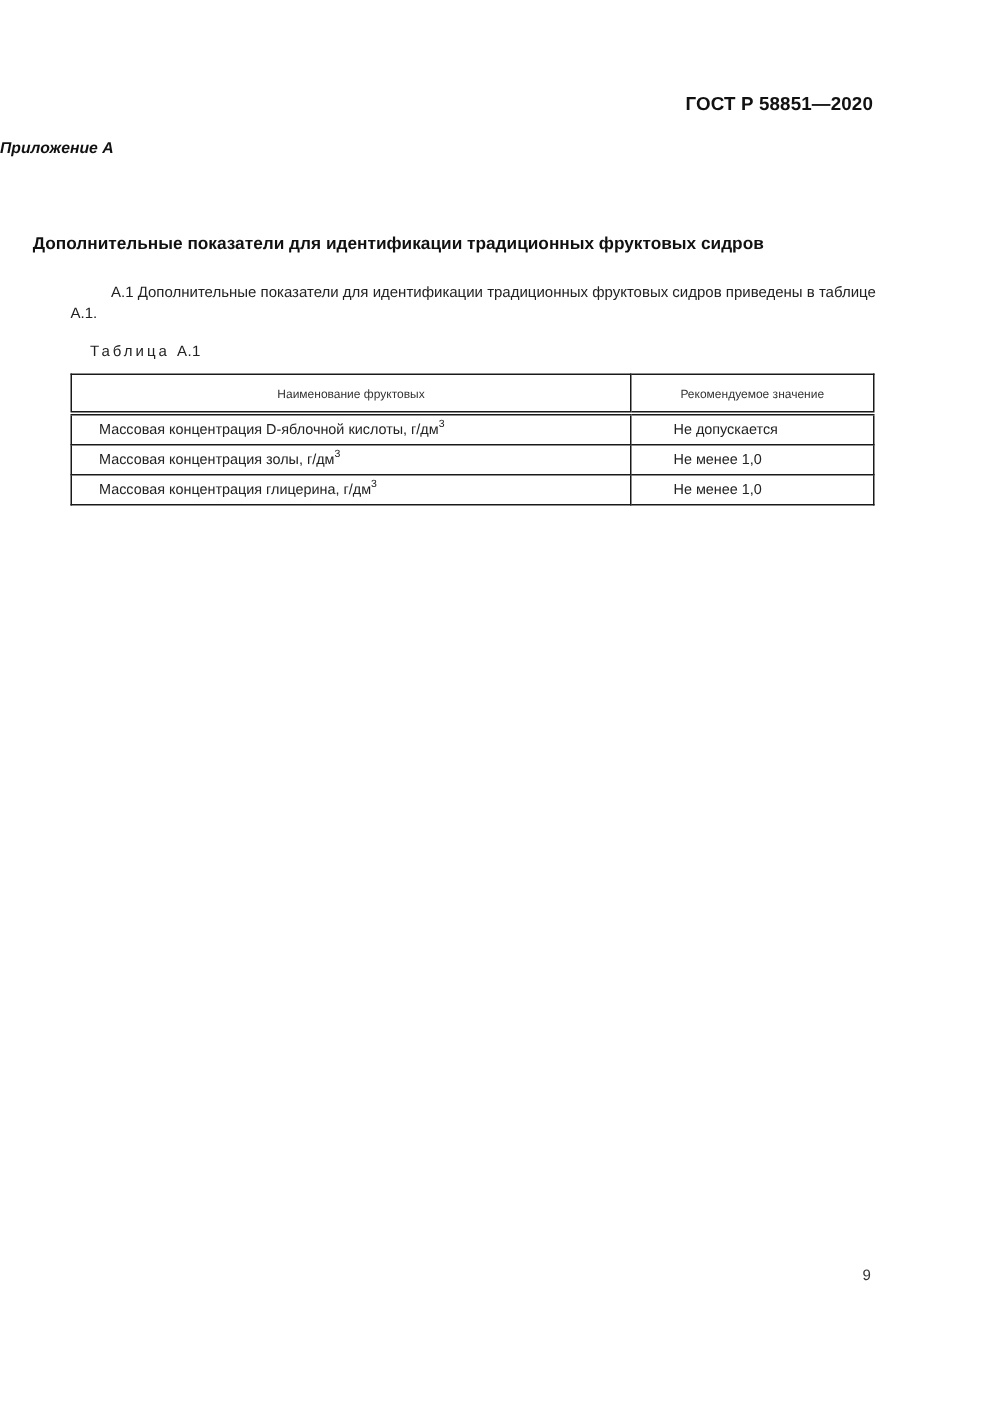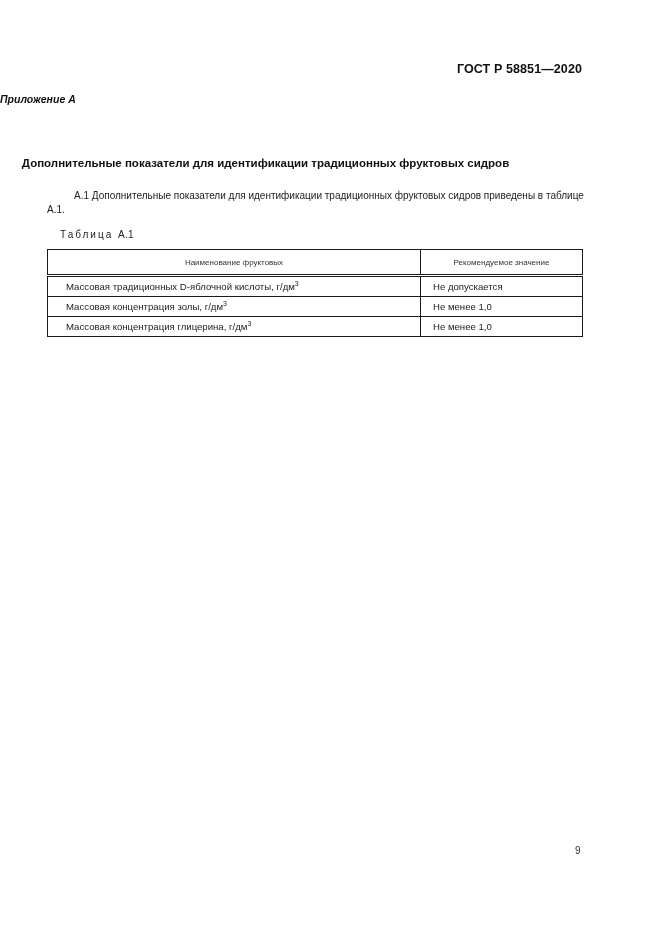--- a/index.html
+++ b/index.html
@@ -89,21 +89,21 @@
       border-bottom: 3px double #1a1a1a;
       color: #333;
     }
     table.data td {
       height: 19px;
       padding-left: 18px;
       vertical-align: middle;
       white-space: nowrap;
     }
     table.data td.col2 {
-      padding-left: 12px;
+      padding-left: 28px;
     }
     table.data sup {
       font-size: 7px;
       line-height: 0;
     }
     .col1 { width: 354px; }
     .page-number {
       position: absolute;
       left: 575px;
       top: 845px;
@@ -133,21 +133,21 @@
 
   <table class="data">
     <thead>
       <tr>
         <th class="col1">Наименование фруктовых</th>
         <th class="col2h">Рекомендуемое значение</th>
       </tr>
     </thead>
     <tbody>
       <tr>
-        <td class="col1"><span>Массовая традиционных D-яблочной кислоты, г/дм</span><sup>3</sup></td>
+        <td class="col1"><span>Массовая концентрация D-яблочной кислоты, г/дм</span><sup>3</sup></td>
         <td class="col2">Не допускается</td>
       </tr>
       <tr>
         <td class="col1"><span>Массовая концентрация золы,  г/дм</span><sup>3</sup></td>
         <td class="col2">Не менее 1,0</td>
       </tr>
       <tr>
         <td class="col1"><span>Массовая концентрация глицерина, г/дм</span><sup>3</sup></td>
         <td class="col2">Не менее 1,0</td>
       </tr>

